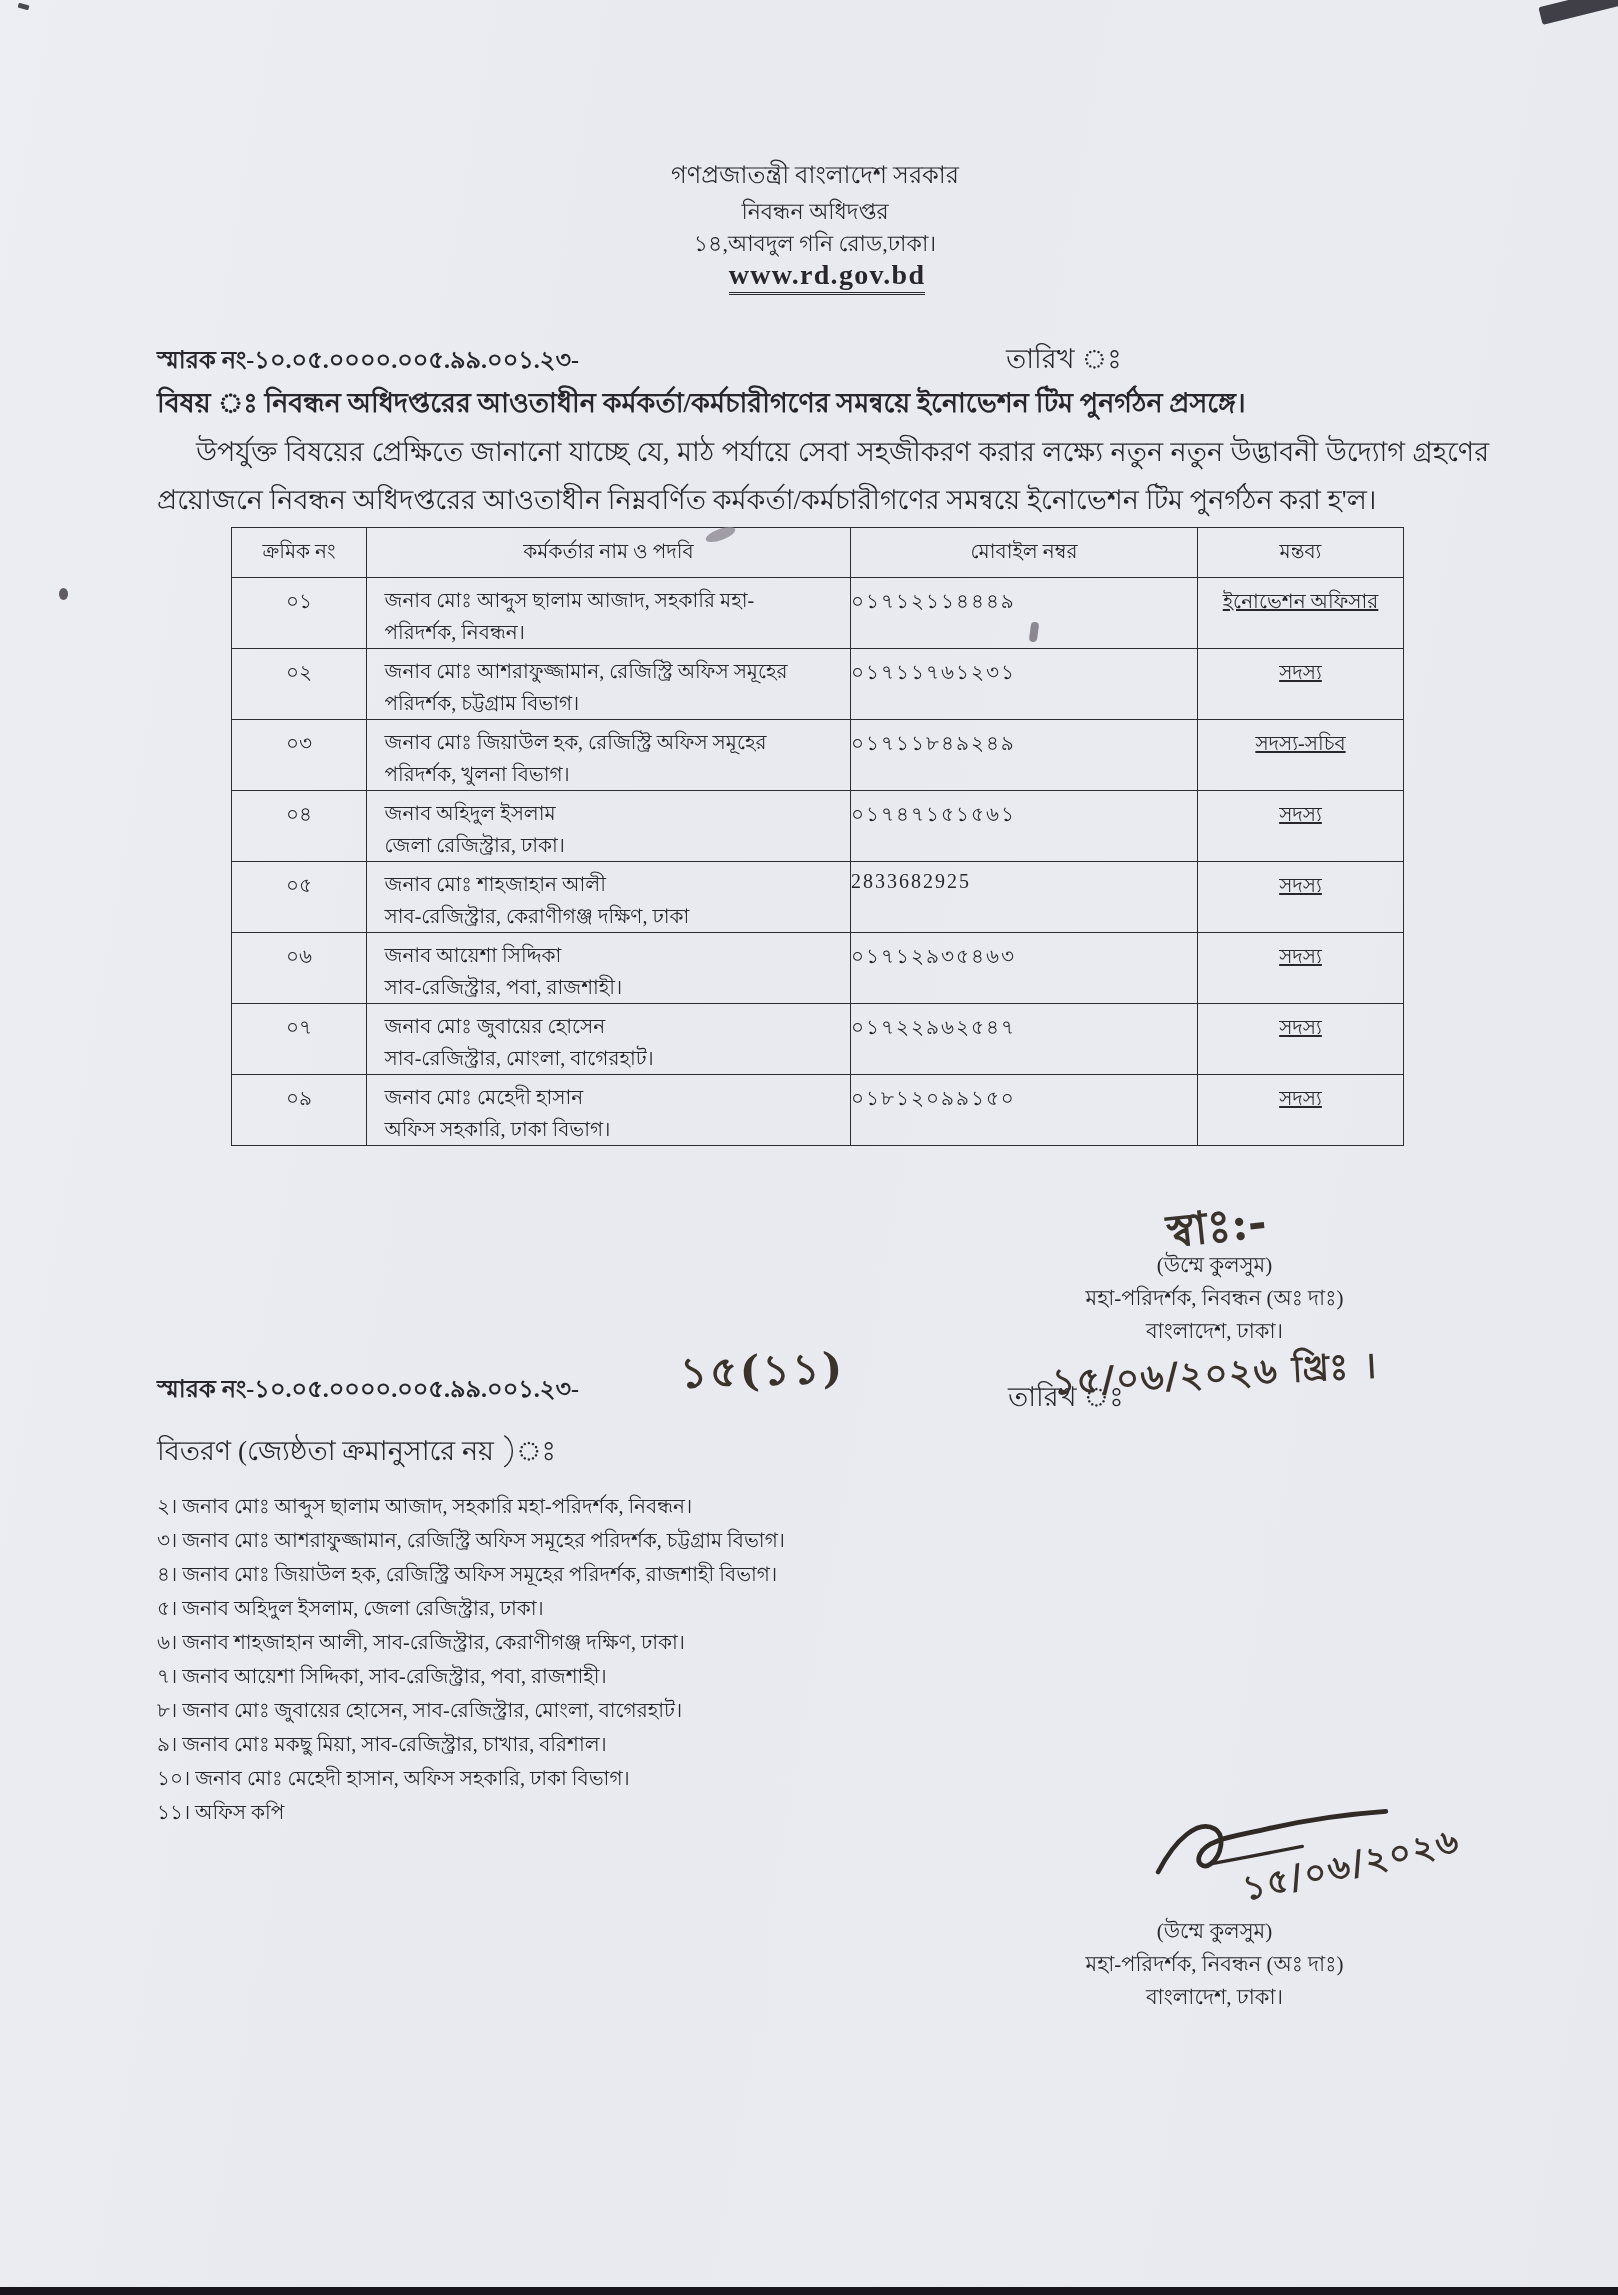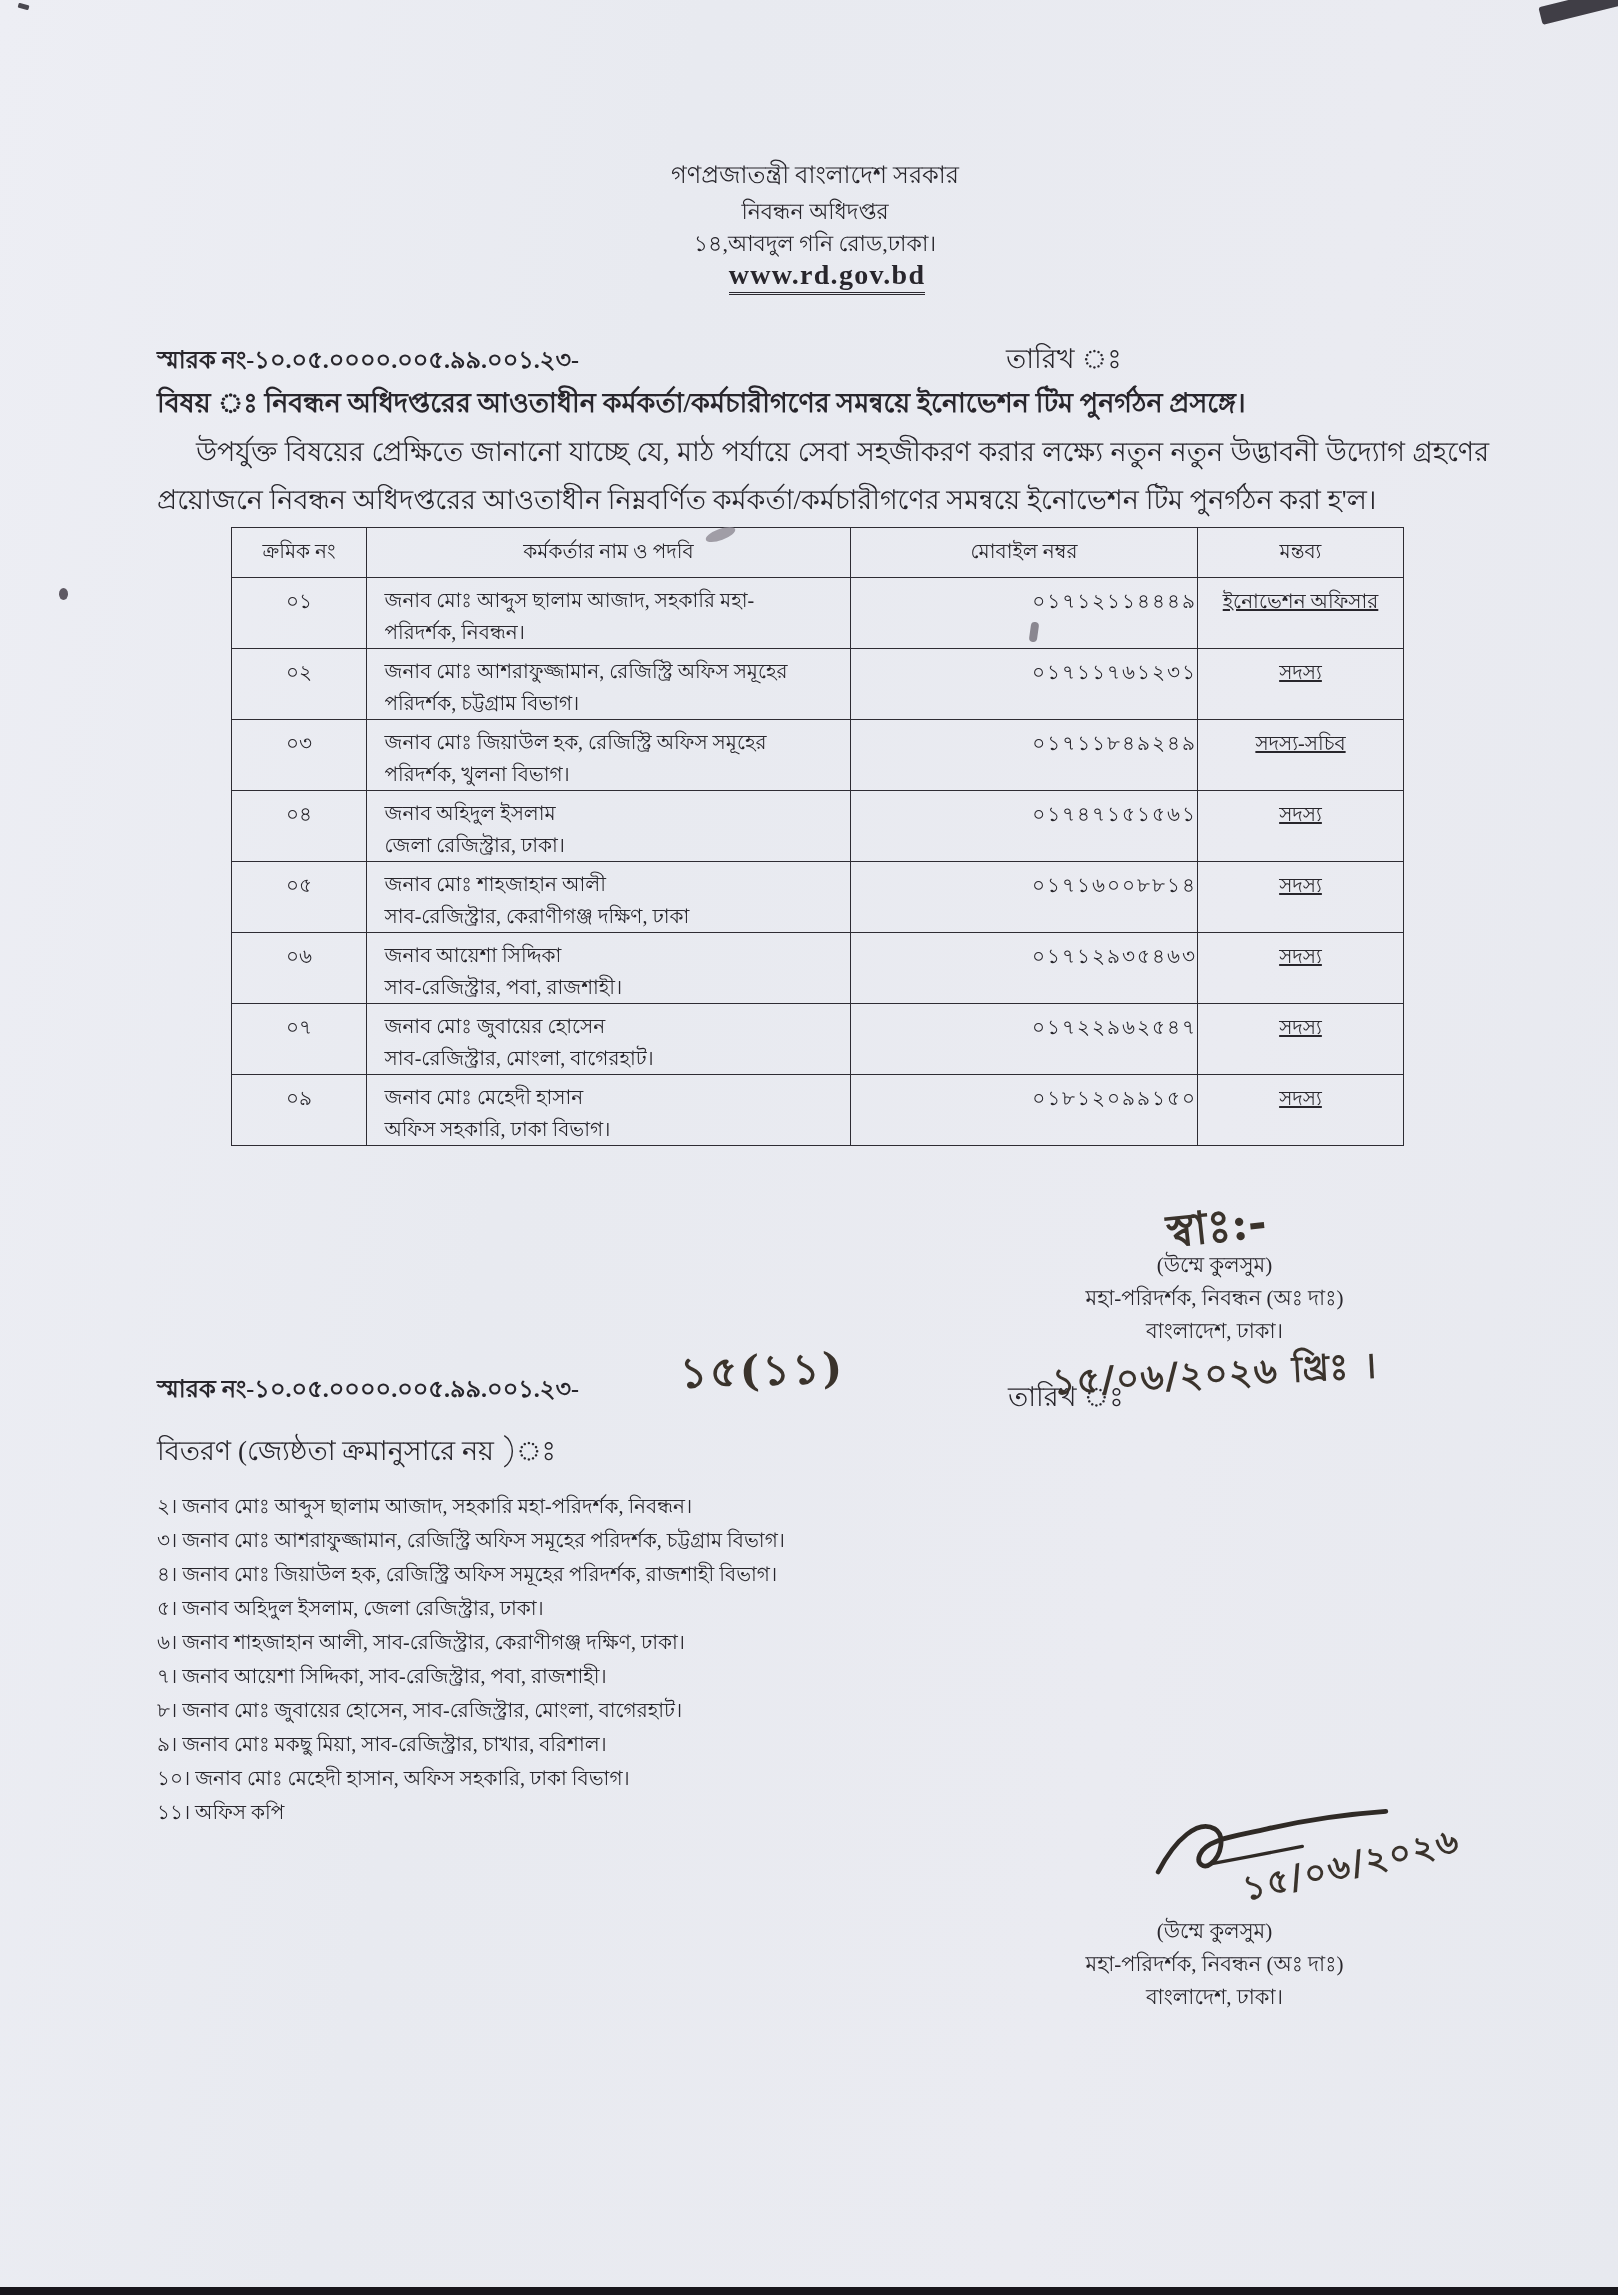--- a/index.html
+++ b/index.html
@@ -25,21 +25,21 @@
 
   
   table.main { border-collapse:collapse; table-layout:fixed; width:1172px; }
   table.main th, table.main td { border:1.3px solid #2e2c33; }
   table.main th { font-weight:normal; font-size:20px; height:50px; text-align:center; }
   table.main tbody tr { height:63px; }
   table.main td { vertical-align:top; font-size:20px; }
   td.c-serial { text-align:center; padding-top:8px; }
   td.c-name { padding:6px 9.4px 0 17.5px; }
   td.c-name div { line-height:32px; }
-  td.c-mobile { text-align:right; padding-top:8px; letter-spacing:2px; }
+  td.c-mobile { text-align:left; padding-top:8px; letter-spacing:2px; }
   td.c-remark { text-align:center; padding-top:8px;text-decoration:underline; }
 
   
   .sig-block { width:351px; text-align:center; font-size:21px; line-height:33px; }
 
   
   .dist-item { font-size:20px; line-height:34px; white-space:nowrap; }
 
   
   .artifact { position:absolute; }
@@ -115,21 +115,21 @@
         </td>
         <td class="c-mobile">০১৭৪৭১৫১৫৬১</td>
         <td class="c-remark">সদস্য</td>
       </tr>
         <tr>
         <td class="c-serial">০৫</td>
         <td class="c-name">
           <div>জনাব মোঃ শাহজাহান আলী</div>
           <div>সাব-রেজিস্ট্রার, কেরাণীগঞ্জ দক্ষিণ, ঢাকা</div>
         </td>
-        <td class="c-mobile">০১৭১৬০০৮৮১৪</td>
+        <td class="c-mobile">2833682925</td>
         <td class="c-remark">সদস্য</td>
       </tr>
         <tr>
         <td class="c-serial">০৬</td>
         <td class="c-name">
           <div>জনাব আয়েশা সিদ্দিকা</div>
           <div>সাব-রেজিস্ট্রার, পবা, রাজশাহী।</div>
         </td>
         <td class="c-mobile">০১৭১২৯৩৫৪৬৩</td>
         <td class="c-remark">সদস্য</td>

